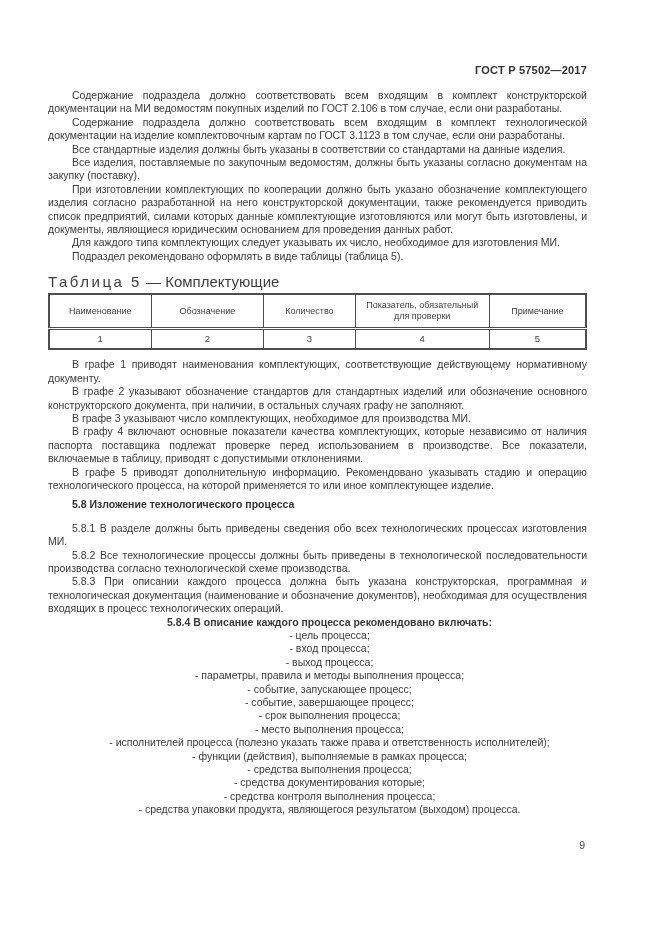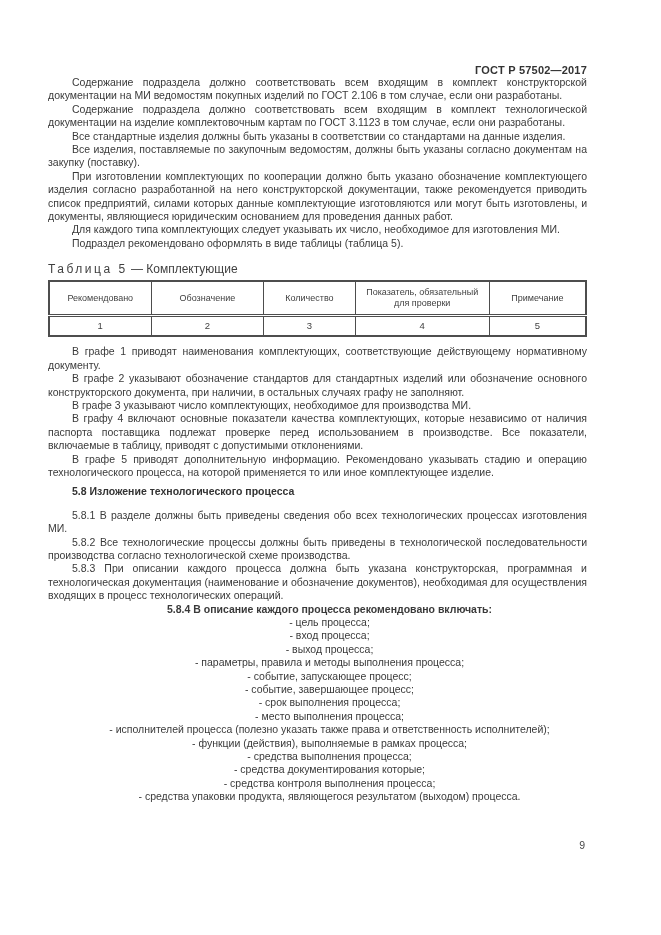--- a/index.html
+++ b/index.html
@@ -14,32 +14,33 @@
     overflow: hidden;
   }
   .content {
     padding: 64px 74px 0 48px;
   }
   .doc-header {
     font-size: 11px;
     font-weight: bold;
     text-align: right;
     color: #333333;
+    margin-bottom: 13px;
     letter-spacing: 0.2px;
   }
   .p {
     font-size: 10.5px;
     line-height: 13.4px;
     text-align: justify;
     text-indent: 24px;
     margin: 0;
   }
   .p-bold { font-weight: bold; text-align: center; }
   .caption {
-    font-size: 12px;
+    font-size: 15px;
     line-height: 12px;
     margin-top: 13px;
     margin-bottom: 5px;
     color: #3f3f3f;
   }
   .caption-label { letter-spacing: 2.5px; }
   table.spec {
     width: 100%;
     border-collapse: collapse;
     border: 2px solid #4d4d4d;
@@ -109,21 +110,21 @@
     <table class="spec">
       <colgroup>
         <col style="width:19%">
           <col style="width:21%">
           <col style="width:17%">
           <col style="width:25%">
           <col style="width:18%">
       </colgroup>
       <tbody>
         <tr>
-          <th>Рекомендовано</th>
+          <th>Наименование</th>
           <th>Обозначение</th>
           <th>Количество</th>
           <th>Показатель, обязательный для проверки</th>
           <th>Примечание</th>
         </tr>
         <tr>
           <td>1</td>
           <td>2</td>
           <td>3</td>
           <td>4</td>

